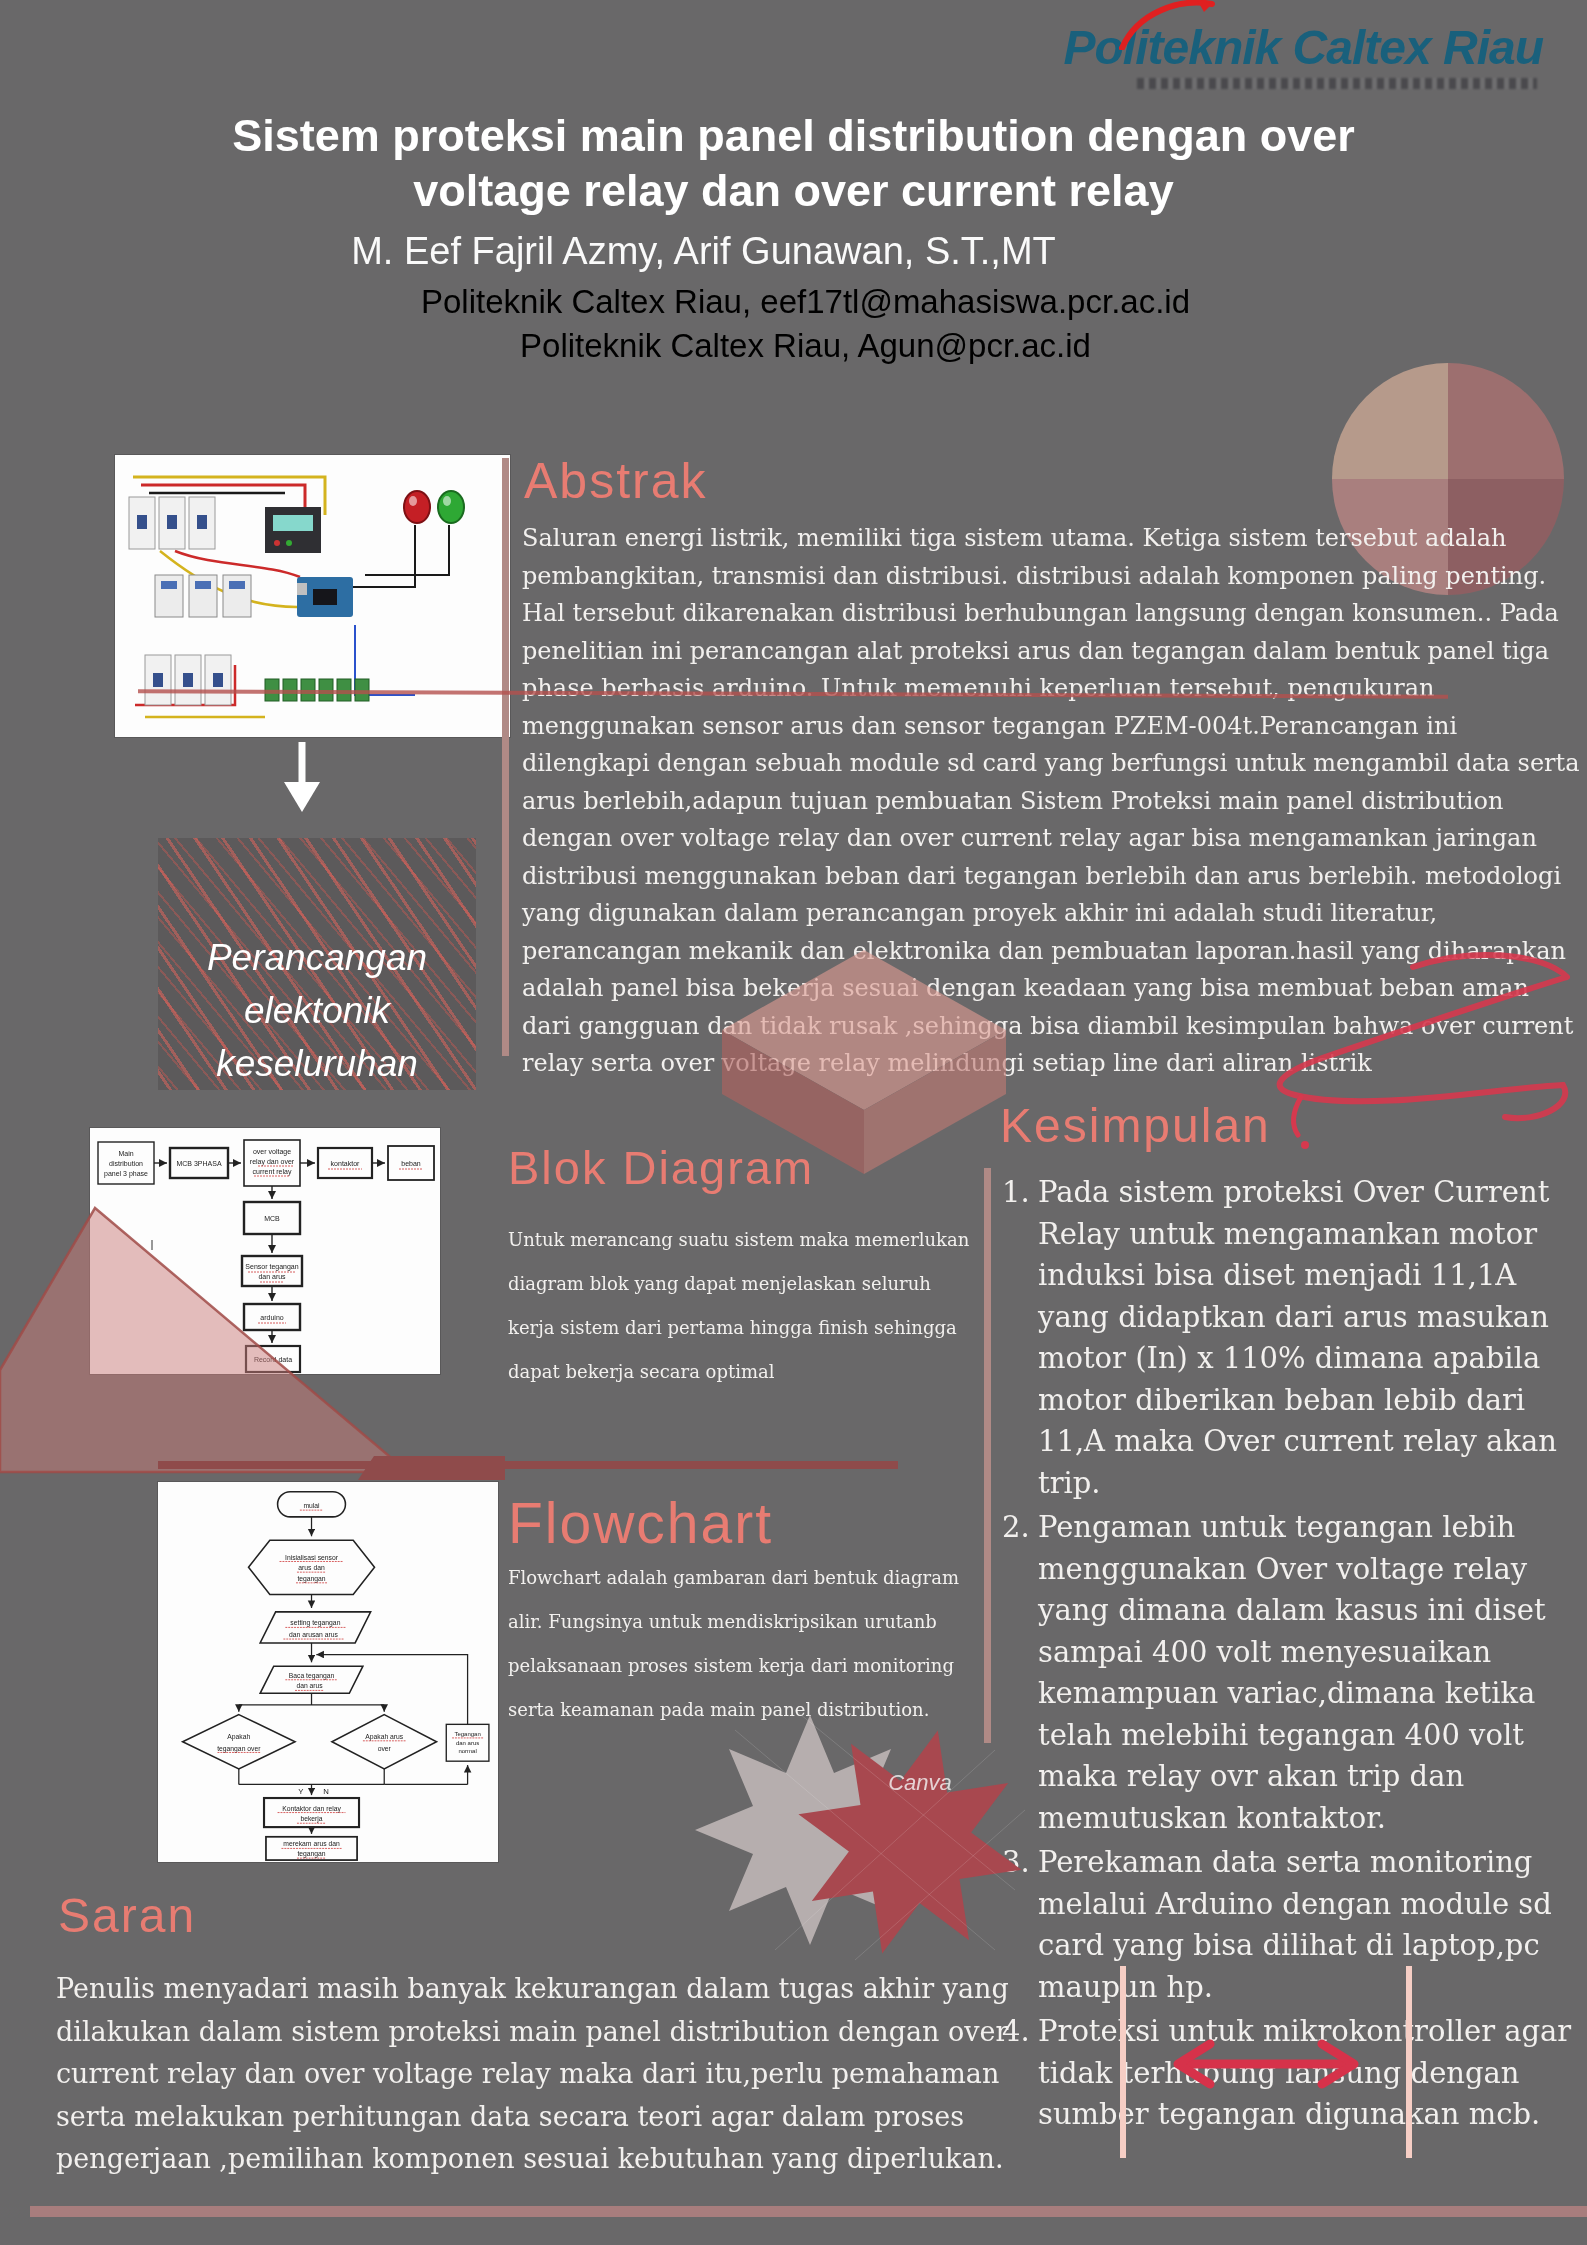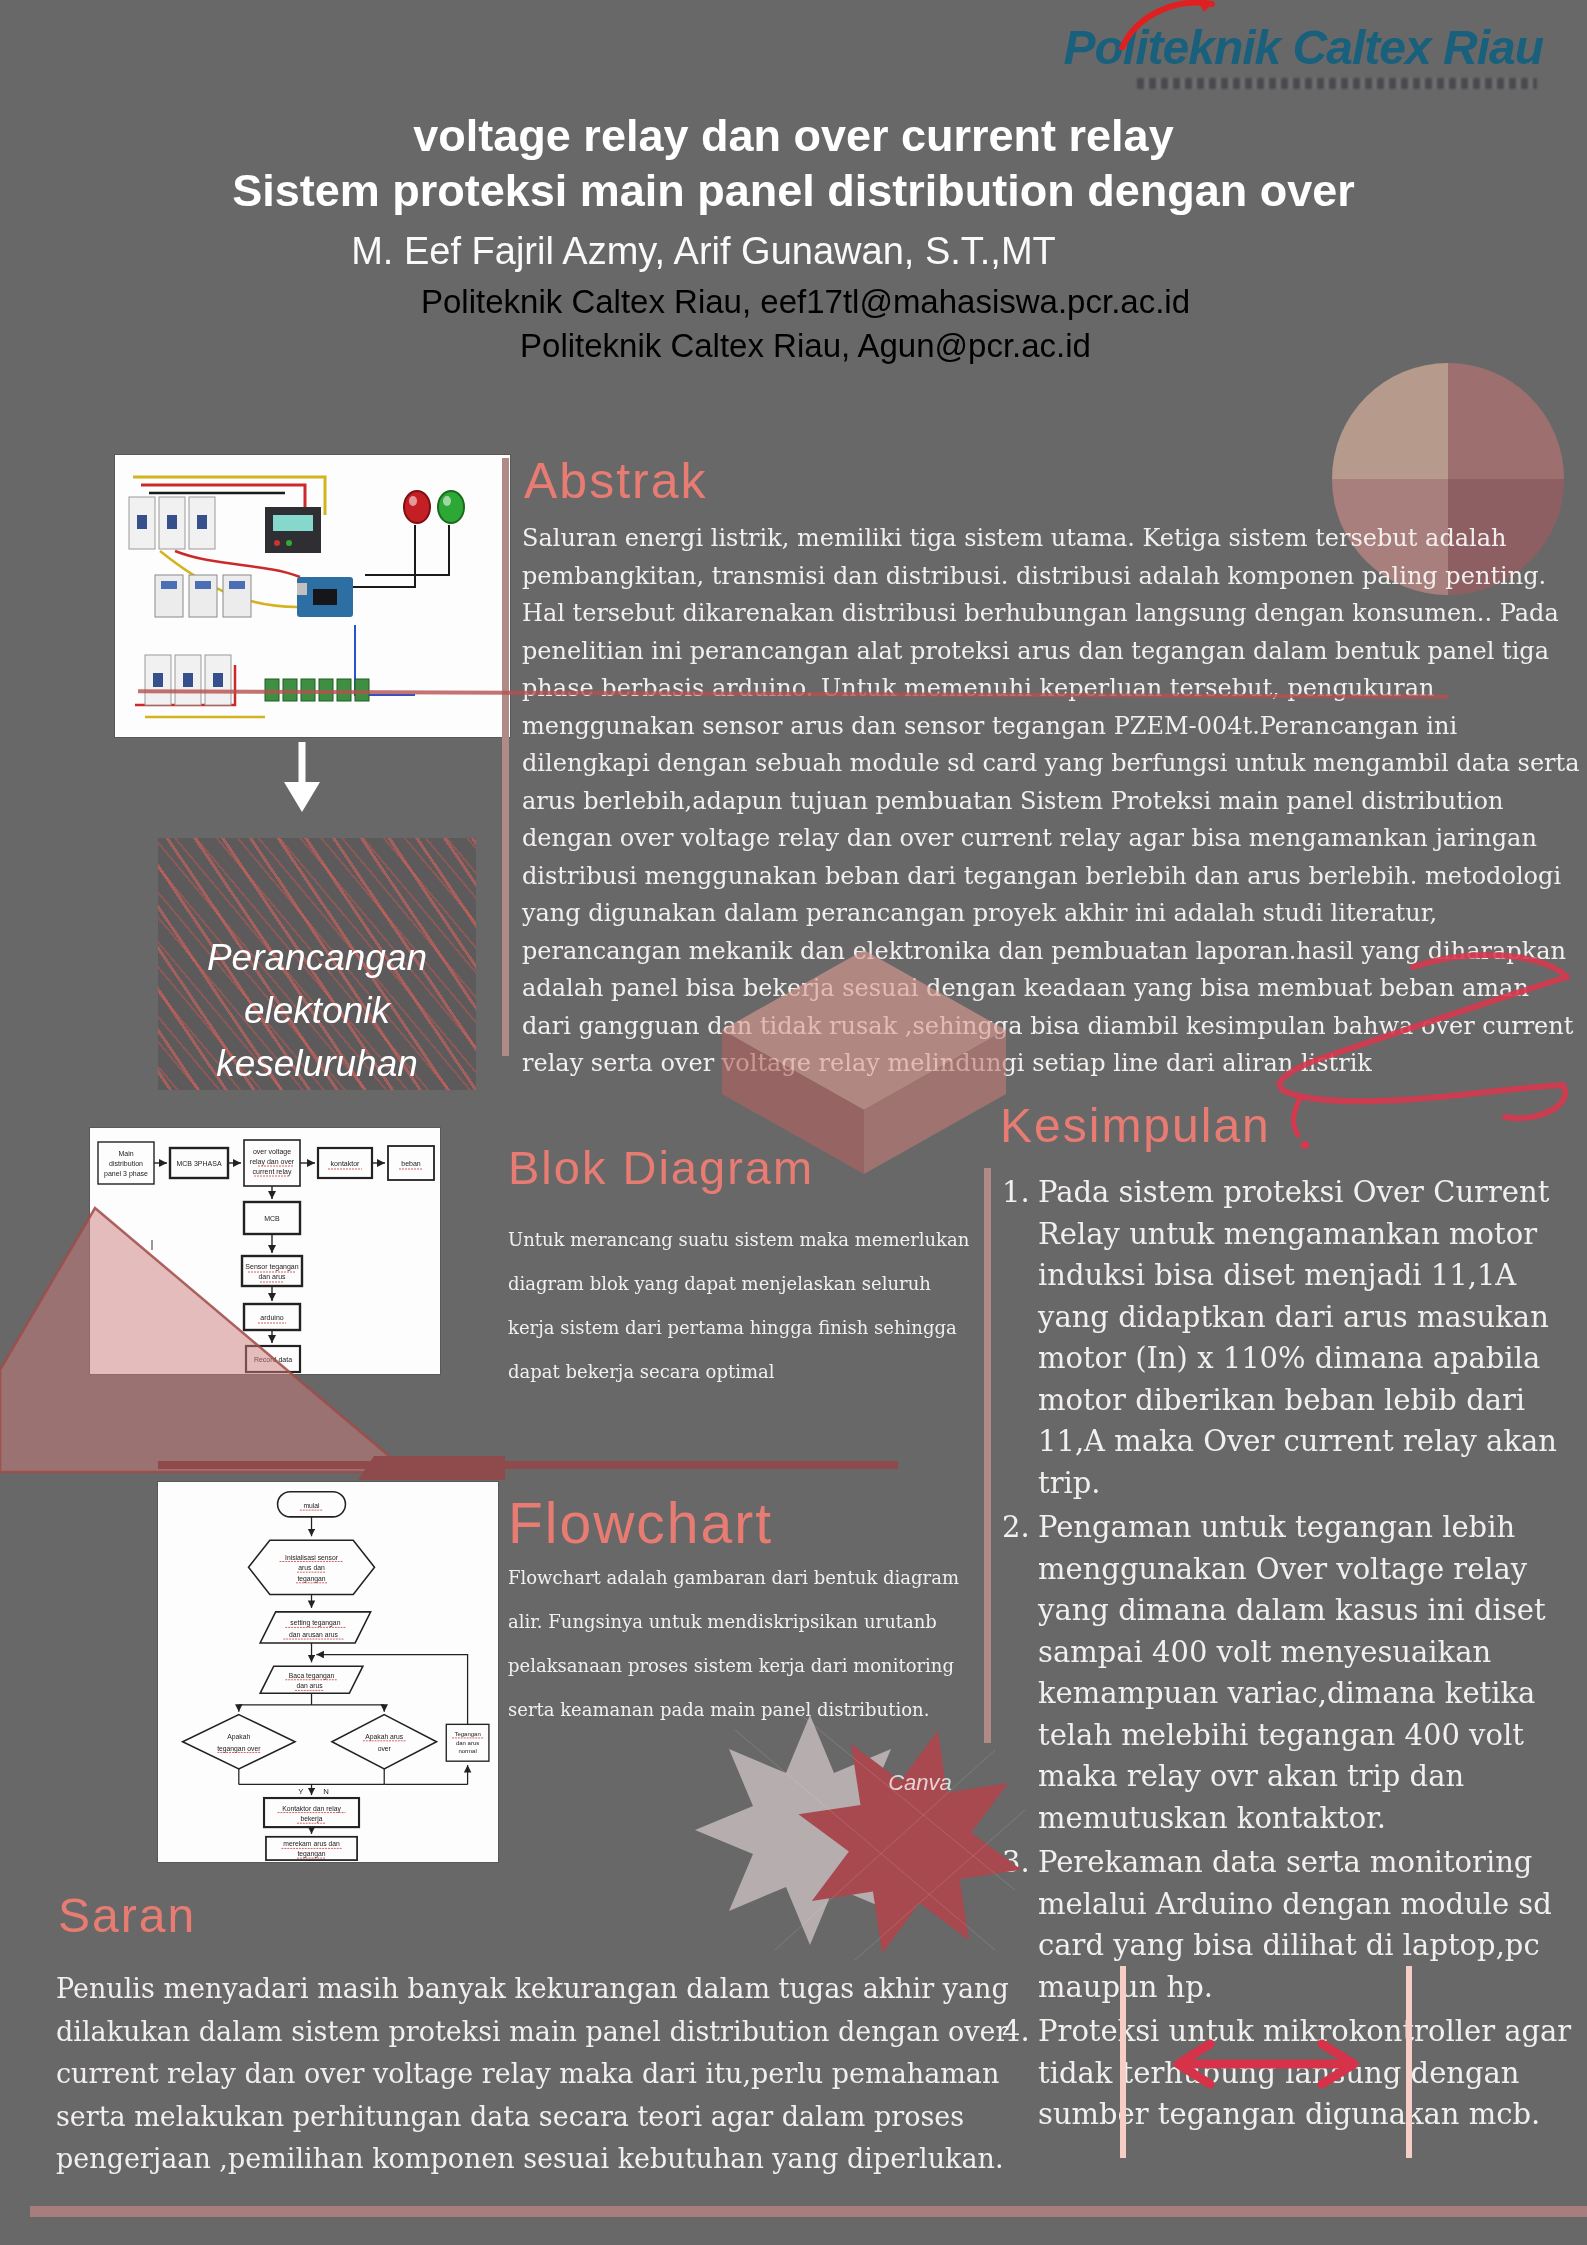--- a/index.html
+++ b/index.html
@@ -63,22 +63,22 @@
   <div class="logo-wrap">
     <svg class="logo-swoosh" width="120" height="56" viewBox="0 0 120 56">
       <path d="M14,54 C30,18 72,4 104,10" fill="none" stroke="#e02020" stroke-width="6" stroke-linecap="round"></path>
       <path d="M104,10 L88,4 L96,18 Z" fill="#e02020"></path>
     </svg>
     <div class="logo-text">Politeknik Caltex Riau</div>
     <div class="logo-tagline"></div>
   </div>
 
   <div class="title">
+    <div>Sistem proteksi main panel distribution dengan over</div>
     <div>voltage relay dan over current relay</div>
-    <div>Sistem proteksi main panel distribution dengan over</div>
   </div>
   <div class="authors">M. Eef Fajril Azmy, Arif Gunawan, S.T.,MT</div>
   <div class="affil" style="top:283px;">Politeknik Caltex Riau, eef17tl@mahasiswa.pcr.ac.id</div>
   <div class="affil" style="top:327px;">Politeknik Caltex Riau, Agun@pcr.ac.id</div>
 
   <div class="abs" style="left:1332px;top:363px;width:232px;height:232px;border-radius:50%;
        background:conic-gradient(from 0deg,#9d6f6f 0 90deg,#8d5f62 90deg 180deg,#a97f7e 180deg 270deg,#b69a8b 270deg 360deg);"></div>
 
   <svg class="abs whitebox" style="left:115px;top:455px;" width="395" height="282" viewBox="0 0 395 282">
     <rect width="395" height="282" fill="#fdfdfd"></rect>

